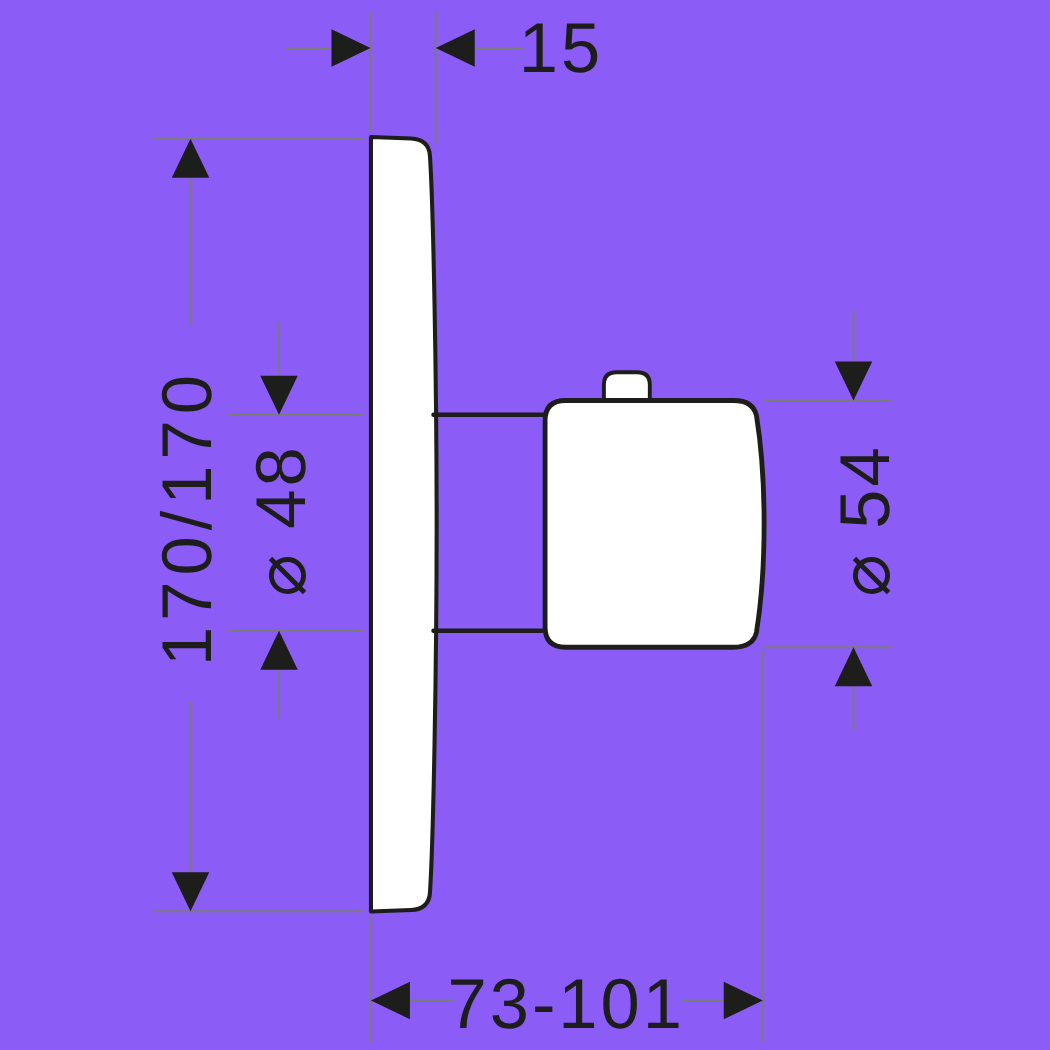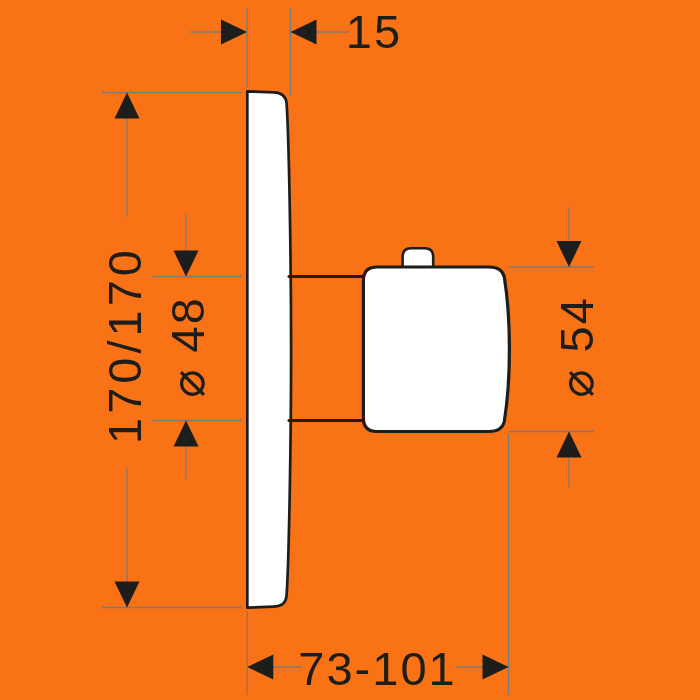--- a/index.html
+++ b/index.html
@@ -1,16 +1,16 @@
 <!DOCTYPE html>
 <html><head>
 <meta charset="utf-8">
 <style>
   html,body{margin:0;padding:0;background:#ffffff;}
-  .canvas{position:relative;width:700px;height:700px;background:#f97316;overflow:hidden;}
+  .canvas{position:relative;width:700px;height:700px;background:#8b5cf6;overflow:hidden;}
   svg{display:block;}
   .obj-stroke{fill:#ffffff;stroke:#1d1d1b;stroke-linejoin:round;stroke-linecap:round;}
   .obj-line{fill:none;stroke:#1d1d1b;stroke-linecap:round;}
   .dim-line{fill:none;stroke:#7b7b7b;stroke-width:1.3;}
   .arrow{fill:#1d1d1b;stroke:none;}
   .dim-label{font-family:"Liberation Sans","DejaVu Sans",sans-serif;font-size:47px;fill:#1d1d1b;letter-spacing:2px;}
   .dim-label-wide{font-family:"Liberation Sans","DejaVu Sans",sans-serif;font-size:47px;fill:#1d1d1b;letter-spacing:4px;}
 </style>
 </head>
 <body>

